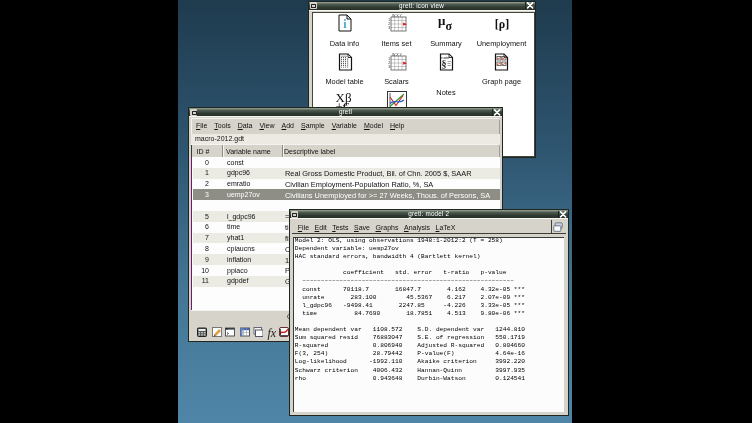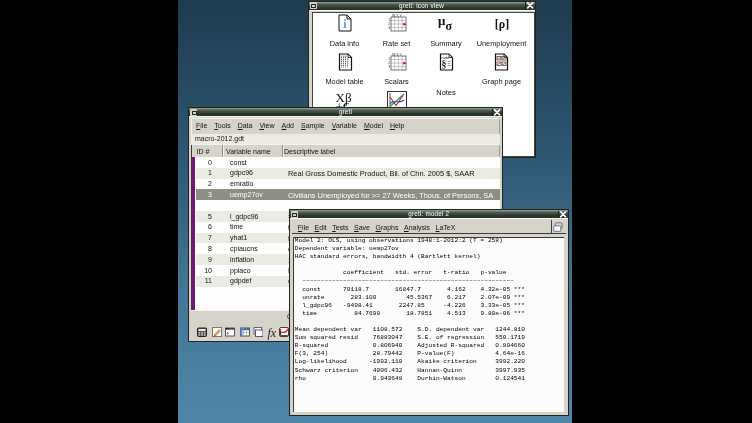--- a/index.html
+++ b/index.html
@@ -39,21 +39,21 @@
 #mw .fbar{position:absolute;left:0;top:15.5px;right:0;height:10.5px;background:#eceae3;
   font-size:7px;color:#111;line-height:10.5px;padding-left:4px;}
 #mw .hdr{position:absolute;left:0;top:26px;right:0;height:13px;background:#d6d3ca;
   border-top:1px solid #f4f3ef;border-bottom:1px solid #8f8d83;font-size:7px;color:#111;
   box-shadow:inset 1px 0 0 #3a3a38,inset -1px 0 0 #a09d92;border-radius:0 2px 0 0;}
 #mw .hdr .c1{position:absolute;left:5.5px;top:2.5px;}
 #mw .hdr .c2{position:absolute;left:35px;top:2.5px;}
 #mw .hdr .c3{position:absolute;left:93px;top:2.5px;}
 #mw .hsep{position:absolute;top:0;bottom:0;width:1px;background:#8f8d83;box-shadow:1px 0 0 #f4f3ef;}
 #mw .list{position:absolute;left:0;top:39px;right:0;height:153px;background:#fdfdfd;
-  border-left:4px solid #701a75;}
+  border-left:1px solid #701a75;}
 .row{position:absolute;left:1px;right:0;height:10.8px;font-size:7px;color:#111;}
 .row.alt{background:#ebebe4;}
 .row.sel{background:#8e8e86;color:#fff;}
 .row .id{position:absolute;left:0;width:16px;top:1.6px;text-align:right;}
 .row .nm{position:absolute;left:34px;top:1.6px;}
 .row .lb{position:absolute;left:92px;top:1.4px;font-size:7.4px;}
 #mw .status{position:absolute;left:0;top:192px;right:0;height:12px;background:#d6d3ca;
   border-top:1px solid #f4f3ef;font-size:7px;color:#222;}
 #mw .tbar2{position:absolute;left:0;top:204px;right:0;height:16.5px;background:#d6d3ca;}
 .tbi{position:absolute;top:4.5px;width:10px;height:10px;}
@@ -104,21 +104,21 @@
       <svg class="ic" style="left:125px;top:1px" width="18" height="18" viewBox="0 0 18 18">
         <rect x="1" y="1" width="16" height="16" fill="#fff"></rect>
         <text x="0" y="11" font-family="Liberation Serif" font-size="13" font-weight="bold" fill="#111">μ</text>
         <text x="7.5" y="16" font-family="Liberation Serif" font-size="12" font-weight="bold" fill="#111">σ</text>
       </svg>
       <svg class="ic" style="left:180px;top:1px" width="18" height="18" viewBox="0 0 18 18">
         <rect x="1" y="1" width="16" height="16" fill="#fff"></rect>
         <text x="9" y="13.5" font-family="Liberation Serif" font-size="12" font-weight="bold" fill="#111" text-anchor="middle">[ρ]</text>
       </svg>
       <div class="ilbl" style="left:32px;top:26px">Data info</div>
-      <div class="ilbl" style="left:84px;top:26px">Rate set</div>
+      <div class="ilbl" style="left:84px;top:26px">Items set</div>
       <div class="ilbl" style="left:133.5px;top:26px">Summary</div>
       <div class="ilbl" style="left:189px;top:26px">Unemployment</div>
 
       <svg class="ic" style="left:25px;top:40.5px" width="15" height="18" viewBox="0 0 15 18">
         <path d="M1.5 1 L10 1 L13.5 4.5 L13.5 17 L1.5 17 Z" fill="#fff" stroke="#111" stroke-width="1.2"></path>
         <path d="M10 1 L10 4.5 L13.5 4.5 Z" fill="#ddd" stroke="#111" stroke-width="0.8"></path>
         <g stroke="#333" stroke-width="0.8" fill="none" stroke-dasharray="1.3 0.7">
           <path d="M3.5 4 V14.5 M5.5 4 V14.5 M7.5 4 V14.5 M9.7 5.5 V14.5"></path>
         </g>
         <path d="M3 3.2 H9" stroke="#333" stroke-width="0.5" fill="none"></path>
@@ -198,20 +198,21 @@
             <span class="nm">const</span>
           </div>
         <div class="row alt" style="top:10.8px">
             <span class="id">1</span>
             <span class="nm">gdpc96</span>
             <span class="lb">Real Gross Domestic Product, Bil. of Chn. 2005 $, SAAR</span>
           </div>
         <div class="row" style="top:21.6px">
             <span class="id">2</span>
             <span class="nm">emratio</span>
+            <span class="lb">Civilian Employment-Population Ratio, %, SA</span>
           </div>
         <div class="row sel" style="top:32.4px">
             <span class="id">3</span>
             <span class="nm">uemp27ov</span>
             <span class="lb">Civilians Unemployed for &gt;= 27 Weeks, Thous. of Persons, SA</span>
           </div>
         <div class="row alt" style="top:54px">
             <span class="id">5</span>
             <span class="nm">l_gdpc96</span>
             <span class="lb">= log of gdpc96</span>

